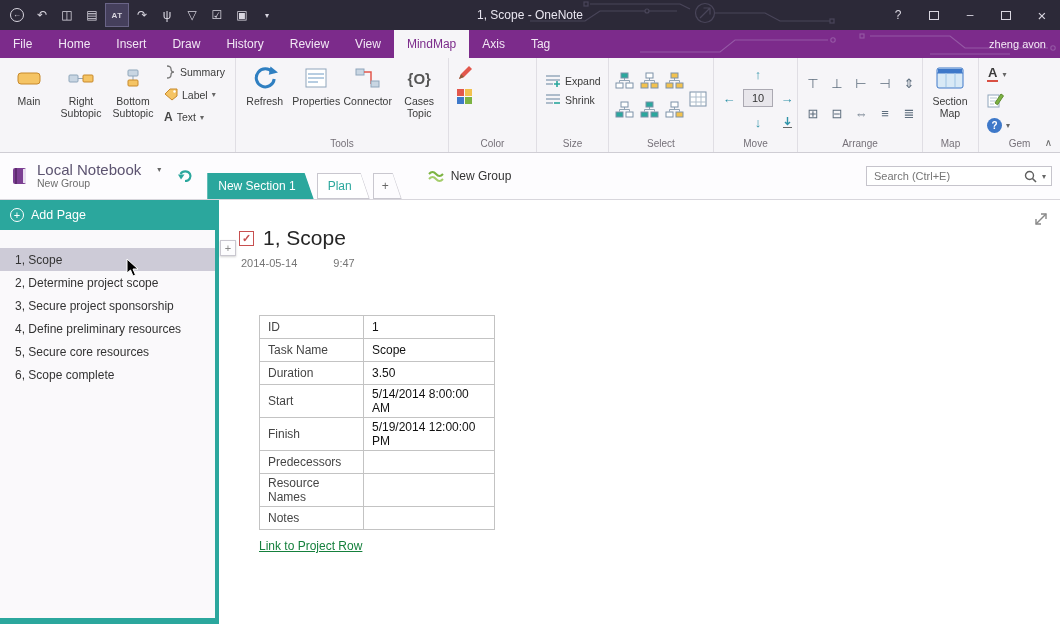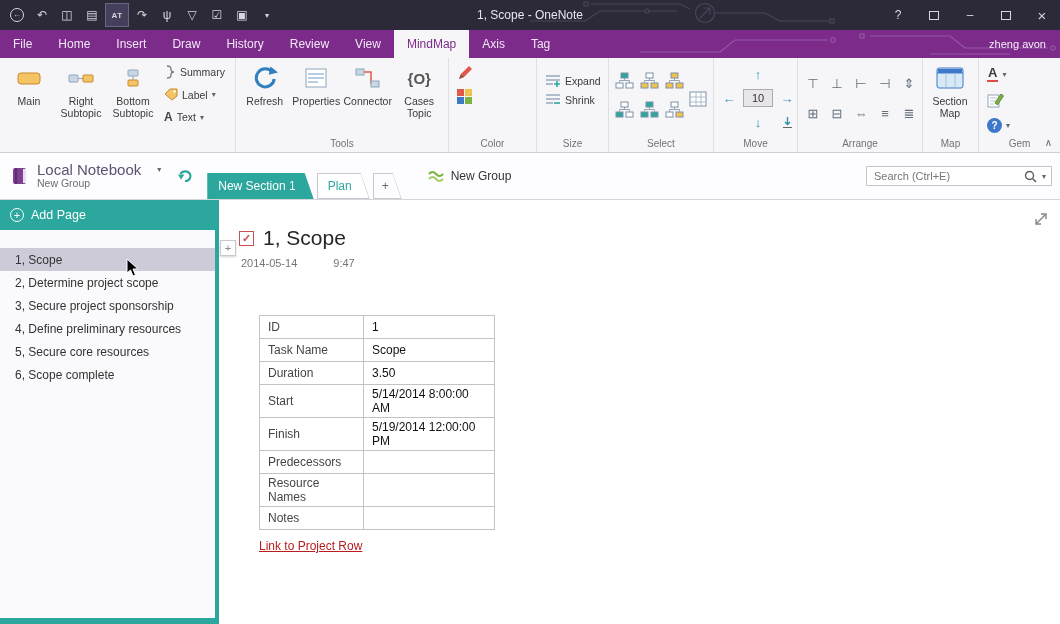--- a/index.html
+++ b/index.html
@@ -95,21 +95,21 @@
   .page-expand { position:absolute; top:12px; right:12px; }
   .para-handle { position:absolute; left:1px; top:40px; width:16px; height:16px; border:1px solid #C9C7CF; background:#FDFDFE; box-shadow:0 1px 2px rgba(0,0,0,.18); display:flex; align-items:center; justify-content:center; font-size:11px; color:#888; }
   .title-row { display:flex; align-items:center; gap:9px; }
   .todo-box { width:15px; height:15px; border:1px solid #C75050; display:flex; align-items:center; justify-content:center; font-size:11px; color:#C75050; font-weight:bold; background:#fff; }
   .page-title { font-size:21px; color:#262626; }
   .date-row { margin-top:7px; display:flex; gap:36px; font-size:11px; color:#757575; padding-left:2px; }
   .prop-table { margin:46px 0 0 20px; border-collapse:collapse; }
   .prop-table td { border:1px solid #C3C3C3; height:23px; font-size:12px; padding:2px 8px; background:#fff; }
   td.plabel { width:104px; color:#454545; }
   td.pvalue { width:131px; color:#111; }
-  .proj-link { display:inline-block; margin:9px 0 0 20px; font-size:12px; color:#b91c1c; text-decoration:underline;text-align:right; }
+  .proj-link { display:inline-block; margin:9px 0 0 20px; font-size:12px; color:#15803d; text-decoration:underline;text-align:right; }
   svg { display:block; }
 </style>
 </head>
 <body>
 
 <div class="app">
 
   <div class="titlebar">
     <div class="qat">
       <span class="qbtn">

